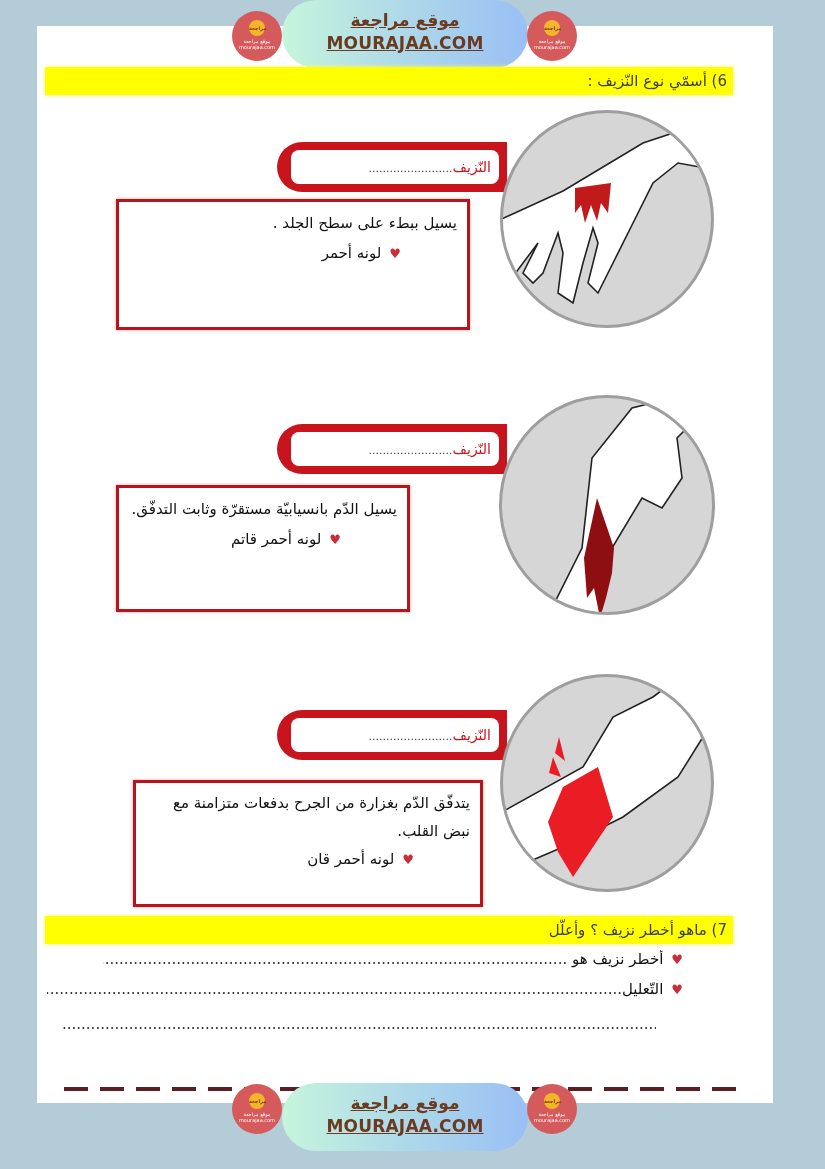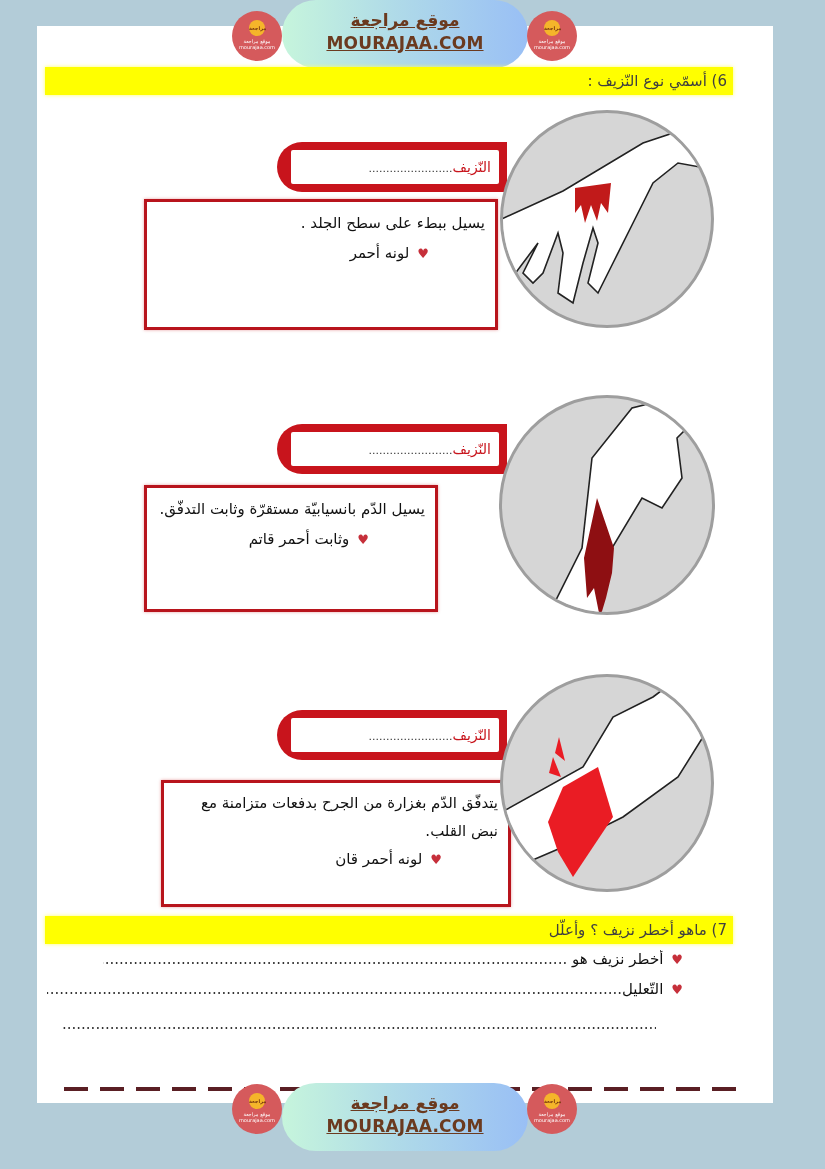--- a/index.html
+++ b/index.html
@@ -44,30 +44,30 @@
       padding-right: 6px; line-height: 28px;
     }
 
     
     .pill {
       position: absolute; height: 50px; border-radius: 25px 0 0 25px;
       background: #c8141c;
     }
     .pill-inner {
       position: absolute; left: 14px; right: 8px; top: 8px; bottom: 8px;
-      background: #fff; border-radius: 2px;
+      background: #fff; border-radius: 8px;
       direction: rtl; text-align: right; padding-right: 8px;
       font-size: 14px; line-height: 34px; color: #c8141c;
     }
     .pill-inner .dots { color: #333; letter-spacing: 1px; font-size: 11px; }
     .desc {
       position: absolute; border: 3px solid #b8141c; background: #fff;
       box-shadow: 0 0 3px rgba(200,20,28,0.4);
       direction: rtl; text-align: right;
-      padding: 6px 10px 0 10px; font-size: 15px; color: #111; line-height: 30px; margin-left: 28px;
+      padding: 6px 10px 0 10px; font-size: 15px; color: #111; line-height: 30px;
     }
     .desc .bullet { margin-right: 56px; }
     .heart { color: #c62f3a; font-size: 13px; margin-left: 8px; }
 
     .circle {
       position: absolute; border-radius: 50%; background: #d6d6d6;
       border: 3px solid #9e9e9e; overflow: hidden;
     }
 
     
@@ -119,21 +119,21 @@
   </svg>
 </div>
 
 <div class="pill" style="left:277px; top:424px; width:230px;">
   <div class="pill-inner">
     <span>النّزيف</span><span class="dots">........................</span>
   </div>
 </div>
 <div class="desc" style="left:116px; top:485px; width:294px; height:127px;">
   <div>يسيل الدّم بانسيابيّة مستقرّة وثابت التدفّق.</div>
-  <div class="bullet"><span class="heart">♥</span><span>وثابت أحمر قاتم</span></div>
+  <div class="bullet"><span class="heart">♥</span><span>لونه أحمر قاتم</span></div>
 </div>
 <div class="circle" style="left:499px; top:395px; width:216px; height:220px;">
   <svg width="216" height="220" viewBox="0 0 216 220">
     <path d="M40 230 L80 150 L90 60 L130 10 L210 -10 L200 15 L175 40 L180 80 L160 110 L140 100 L110 150 L95 230 Z" fill="#fff" stroke="#222" stroke-width="1.6"></path>
     <path d="M95 100 L112 150 L110 175 L104 200 L98 220 L92 190 L85 200 L82 160 Z" fill="#8e0f12"></path>
   </svg>
 </div>
 
 <div class="pill" style="left:277px; top:710px; width:230px;">
   <div class="pill-inner">

